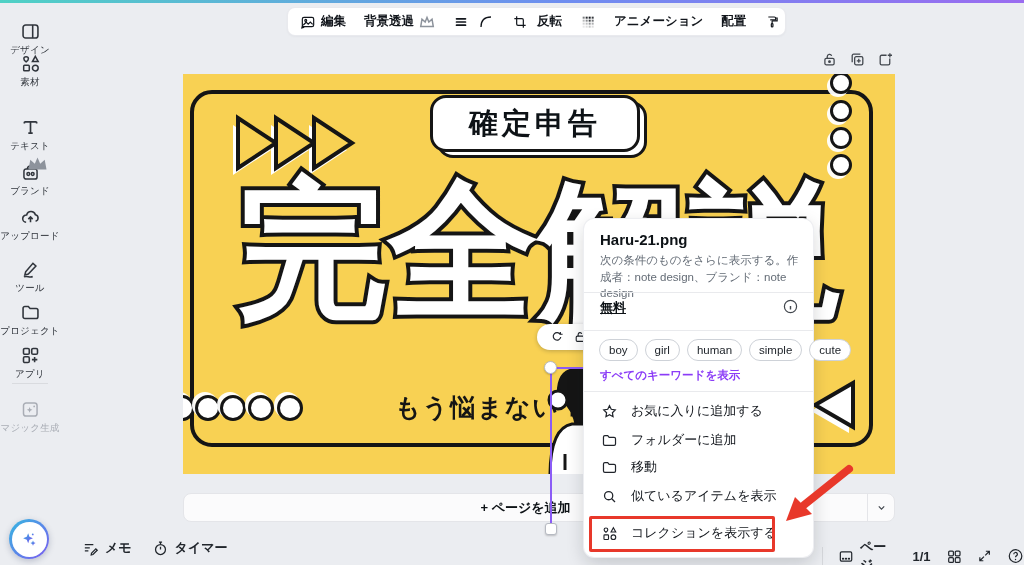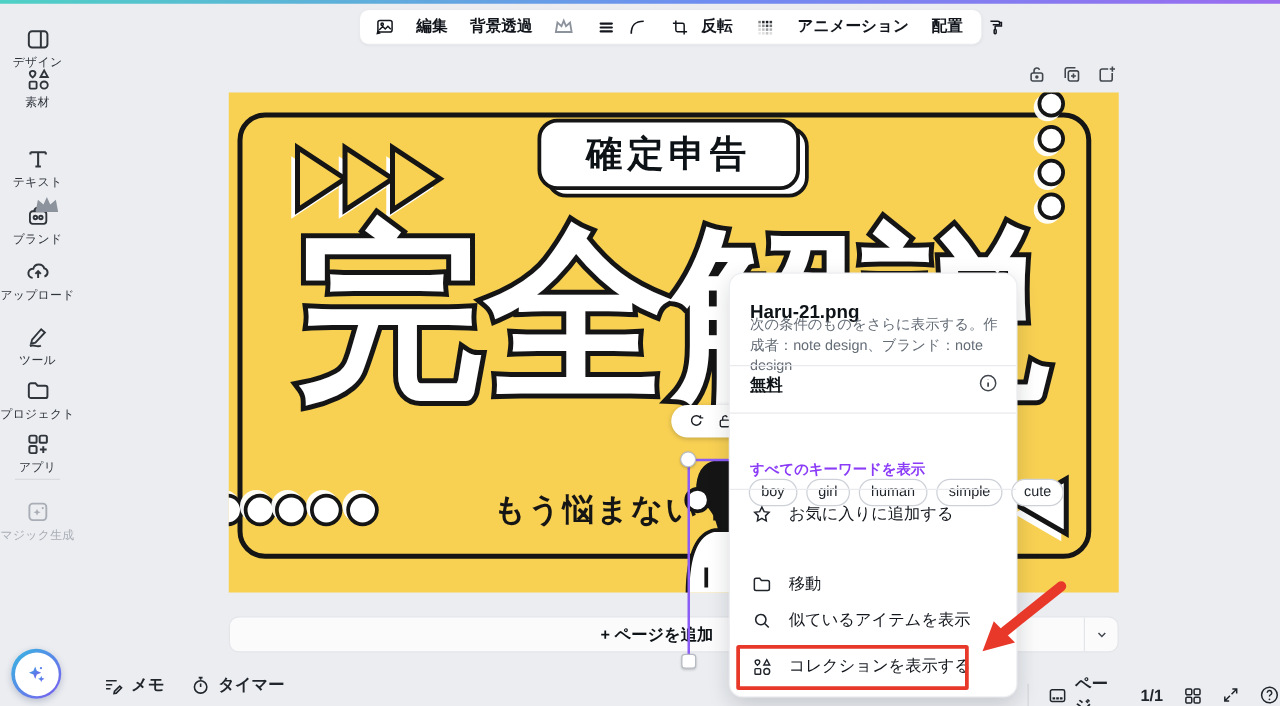--- a/index.html
+++ b/index.html
@@ -25,21 +25,21 @@
     background:linear-gradient(135deg,#35b8e0,#7b5bf0); padding:2.5px; cursor:pointer;
     box-shadow:0 2px 6px rgba(40,50,90,.25); }
   .ai-btn-inner { width:100%; height:100%; border-radius:50%; background:#fff;
     display:flex; align-items:center; justify-content:center; }
 
   
   .toolbar { position:absolute; left:288px; top:8px; width:497px; height:27px;
     background:#fff; border-radius:7px; box-shadow:0 0 0 1px #e9eaee, 0 1px 3px rgba(20,24,40,.08);
     display:flex; align-items:center; padding:0 12px; gap:9px;
     font-size:12.5px; font-weight:bold; color:#12161c; }
-  .tb-item { display:flex; gap:17px; cursor:pointer; white-space:nowrap; }
+  .tb-item { display:flex; align-items:center; gap:5px; cursor:pointer; white-space:nowrap; }
   .tb-item svg { width:16px; height:16px; }
   .tb-sep { width:1px; height:15px; background:#dcdee2; }
   .crown-s { width:13px; height:11px; color:#8d939c; }
 
   
   .page-controls { position:absolute; left:821px; top:51px; display:flex; gap:11px; color:#42474e; }
   .page-controls svg { width:17px; height:17px; cursor:pointer; }
 
   
   .canvas { position:absolute; left:183px; top:74px; width:712px; height:400px;
@@ -81,29 +81,29 @@
     background:#fbfbfc; border:1px solid #e4e5e9; border-radius:8px; display:flex; }
   .addpage-main { flex:1; display:flex; align-items:center; justify-content:center;
     font-size:13px; font-weight:bold; cursor:pointer; }
   .addpage-chevron { width:27px; border-left:1px solid #e4e5e9; display:flex;
     align-items:center; justify-content:center; color:#42474e; cursor:pointer; }
   .addpage-chevron svg { width:13px; height:13px; }
 
   
   .popup { position:absolute; left:584px; top:219px; width:229px; height:338px; z-index:6;
     background:#fff; border-radius:10px; box-shadow:0 0 0 1px #edeef1, 0 6px 18px rgba(15,20,30,.18); }
-  .pp-title { position:absolute; left:16px; top:12px; font-size:15px; font-weight:bold;margin-top:10px; }
+  .pp-title { position:absolute; left:16px; top:12px; font-size:15px; font-weight:bold; }
   .pp-desc { position:absolute; left:16px; top:33px; width:199px; font-size:11.5px;
     line-height:1.45; color:#646c76; }
   .pp-hr { position:absolute; left:0; width:229px; height:1px; background:#e9eaed; }
   .pp-free { position:absolute; left:16px; top:80px; font-size:13px; font-weight:bold;text-decoration:underline; }
   .pp-info { position:absolute; right:14px; top:79px; width:17px; height:17px; color:#42474e; cursor:pointer; }
   .pp-tags { position:absolute; left:15px; top:120px; display:flex; gap:7px; }
   .pp-tag { height:22px; padding:0 9px; border:1px solid #ced2d8; border-radius:11px;
-    display:flex; align-items:center; font-size:11.5px; color:#21262c; cursor:pointer; background:#fff;margin-top:44px; }
+    display:flex; align-items:center; font-size:11.5px; color:#21262c; cursor:pointer; background:#fff; }
   .pp-link { position:absolute; left:16px; top:149px; font-size:11.5px; font-weight:bold;
     color:#8b3cf7; cursor:pointer;text-align:right; }
   .pp-row { position:absolute; left:0; width:229px; height:28px; display:flex; align-items:center;
     gap:13px; padding-left:17px; font-size:13px; cursor:pointer; color:#12161c; }
   .pp-row svg { width:17px; height:17px; flex:none; color:#20242b; }
 
   
   .anno-box { position:absolute; left:589px; top:516px; width:186px; height:36px; z-index:8;
     border:3px solid #e8382a; border-radius:2px; }
   .anno-arrow { position:absolute; left:770px; top:455px; width:100px; height:78px; z-index:9; }
@@ -404,20 +404,26 @@
     </div>
     <div class="pp-link">すべてのキーワードを表示</div>
     <div class="pp-hr" style="top:172px"></div>
 
     <div class="pp-row" style="top:178px">
       <svg viewBox="0 0 24 24" fill="none" stroke="currentColor" stroke-width="1.7">
           <path d="M12 3.8l2.5 5.1 5.6.8-4 4 .9 5.6-5-2.7-5 2.7.9-5.6-4-4 5.6-.8z"></path>
         </svg>
       <span>お気に入りに追加する</span>
     </div>
+    <div class="pp-row" style="top:207px">
+      <svg viewBox="0 0 24 24" fill="none" stroke="currentColor" stroke-width="1.7">
+          <path d="M3.5 7.2a2 2 0 0 1 2-2h4l2 2.3h7a2 2 0 0 1 2 2v7.3a2 2 0 0 1-2 2h-13a2 2 0 0 1-2-2z"></path>
+        </svg>
+      <span>フォルダーに追加</span>
+    </div>
     <div class="pp-row" style="top:234px">
       <svg viewBox="0 0 24 24" fill="none" stroke="currentColor" stroke-width="1.7">
           <path d="M3.5 7.2a2 2 0 0 1 2-2h4l2 2.3h7a2 2 0 0 1 2 2v7.3a2 2 0 0 1-2 2h-13a2 2 0 0 1-2-2z"></path>
         </svg>
       <span>移動</span>
     </div>
     <div class="pp-row" style="top:263px">
       <svg viewBox="0 0 24 24" fill="none" stroke="currentColor" stroke-width="1.8">
           <circle cx="10.8" cy="10.8" r="5.8"></circle>
           <path d="M15.2 15.2l4.6 4.6"></path>

